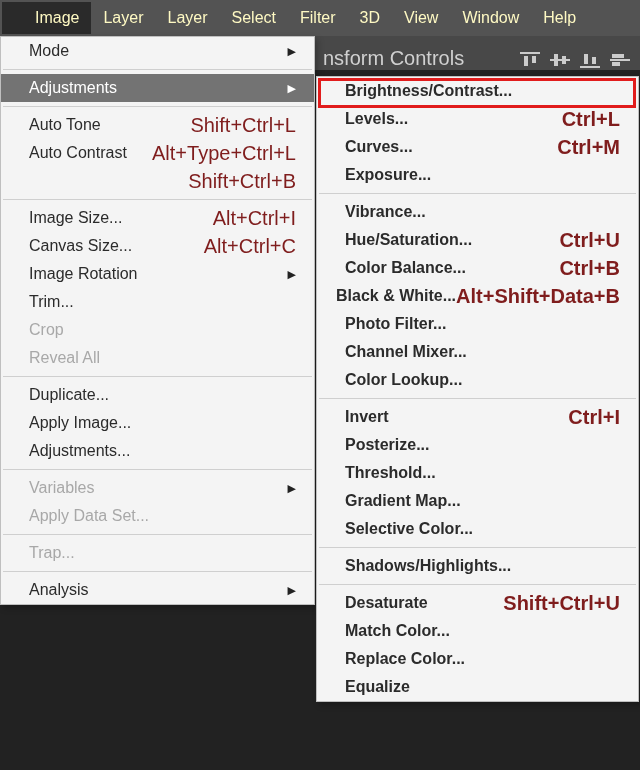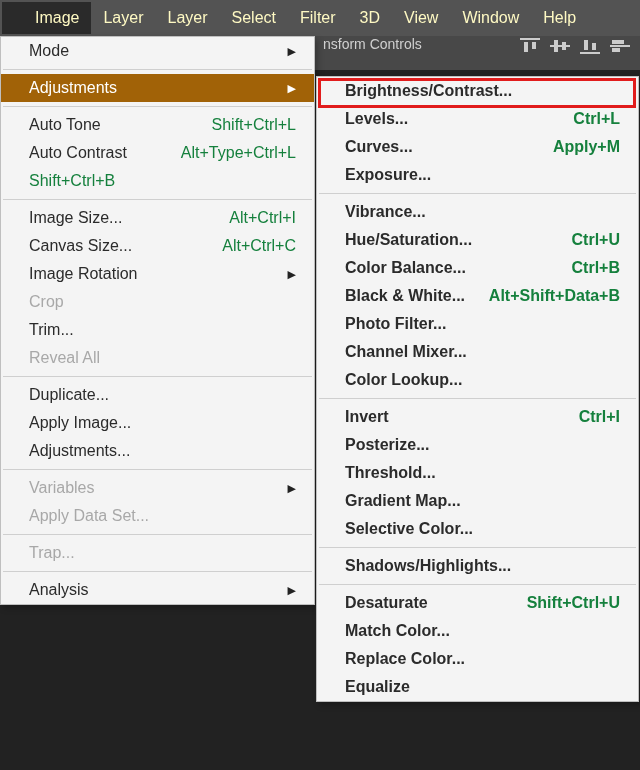--- a/index.html
+++ b/index.html
@@ -27,28 +27,28 @@
     }
     .menubar-item.active {
       background: #2a2a2a;
       color: #fef9c3;
       padding-left: 33px;
     }
     .tool-options {
       background: #484848;
       height: 34px;
       display: flex;
-      align-items: flex-start;
+      align-items: flex-end;
       padding: 0 8px;
       position: absolute;
       left: 315px;
       top: 36px;
       right: 0;
       color: #d0d0d0;
-      font-size: 14px;
+      font-size: 20px;
       gap: 18px;
     }
     .tool-icons { display: flex; gap: 6px; margin-left: auto; }
     .tool-icon { width: 24px; height: 20px; display:flex; align-items:center; justify-content:center; }
     .dropdown {
       position: absolute;
       background: #f4f4f4;
       border: 1px solid #bfbfbf;
       box-shadow: 3px 3px 6px rgba(0,0,0,0.25);
     }
@@ -60,32 +60,32 @@
     .sub-dropdown {
       left: 316px;
       top: 76px;
       width: 323px;
       max-height: 694px;
       font-weight: bold;
     }
     .menu-row {
       display: flex;
       align-items: center;
-      justify-content: flex-start;
+      justify-content: flex-end;
       padding: 4px 18px 4px 28px;
       height: 28px;
       color: #2b2b2b;
       cursor: default;
       white-space: nowrap;
     }
     .menu-row .label { flex: 1; }
-    .menu-row .shortcut { color: #15803d; font-size: 16px; }
+    .menu-row .shortcut { color: #7f1d1d; font-size: 20px; }
     .menu-row .arrow { margin-left: 8px; font-size: 11px; color:#222; }
     .menu-row.highlight {
-      background: #a16207;
+      background: #737373;
       color: #fff;
     }
     .menu-row.highlight .shortcut, .menu-row.highlight .arrow { color: #fff; }
     .menu-row.disabled { color: #a8a8a8; }
     .sep {
       height: 1px;
       background: #cfcfcf;
       margin: 4px 2px;
     }
     .red-outline {
@@ -180,25 +180,25 @@
       <span class="shortcut">Alt+Ctrl+I</span>
     </div>
     <div class="menu-row">
       <span class="label">Canvas Size...</span>
       <span class="shortcut">Alt+Ctrl+C</span>
     </div>
     <div class="menu-row">
       <span class="label">Image Rotation</span>
       <span class="arrow">▶</span>
     </div>
+    <div class="menu-row">
+      <span class="label">Trim...</span>
+    </div>
     <div class="menu-row disabled">
       <span class="label">Crop</span>
-    </div>
-    <div class="menu-row">
-      <span class="label">Trim...</span>
     </div>
     <div class="menu-row disabled">
       <span class="label">Reveal All</span>
     </div>
     <div class="sep"></div>
     <div class="menu-row">
       <span class="label">Duplicate...</span>
     </div>
     <div class="menu-row">
       <span class="label">Apply Image...</span>
@@ -228,21 +228,21 @@
 <div class="dropdown sub-dropdown" id="adjustments-menu">
     <div class="menu-row">
       <span class="label">Brightness/Contrast...</span>
     </div>
     <div class="menu-row">
       <span class="label">Levels...</span>
       <span class="shortcut">Ctrl+L</span>
     </div>
     <div class="menu-row">
       <span class="label">Curves...</span>
-      <span class="shortcut">Apply+M</span>
+      <span class="shortcut">Ctrl+M</span>
     </div>
     <div class="menu-row">
       <span class="label">Exposure...</span>
     </div>
     <div class="sep"></div>
     <div class="menu-row">
       <span class="label">Vibrance...</span>
     </div>
     <div class="menu-row">
       <span class="label">Hue/Saturation...</span>

